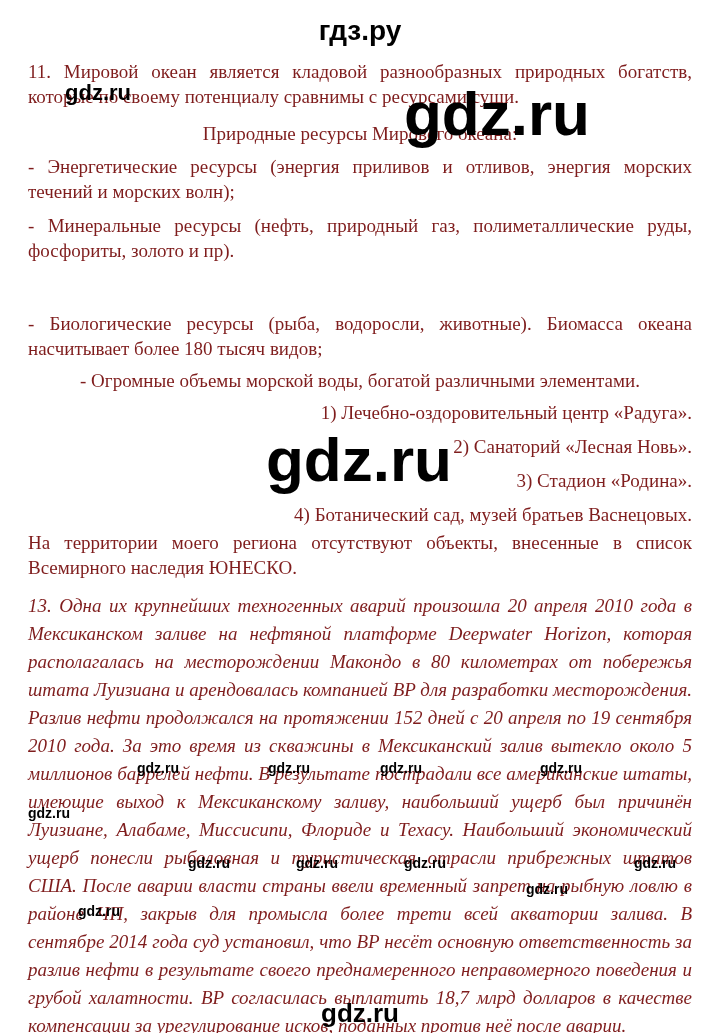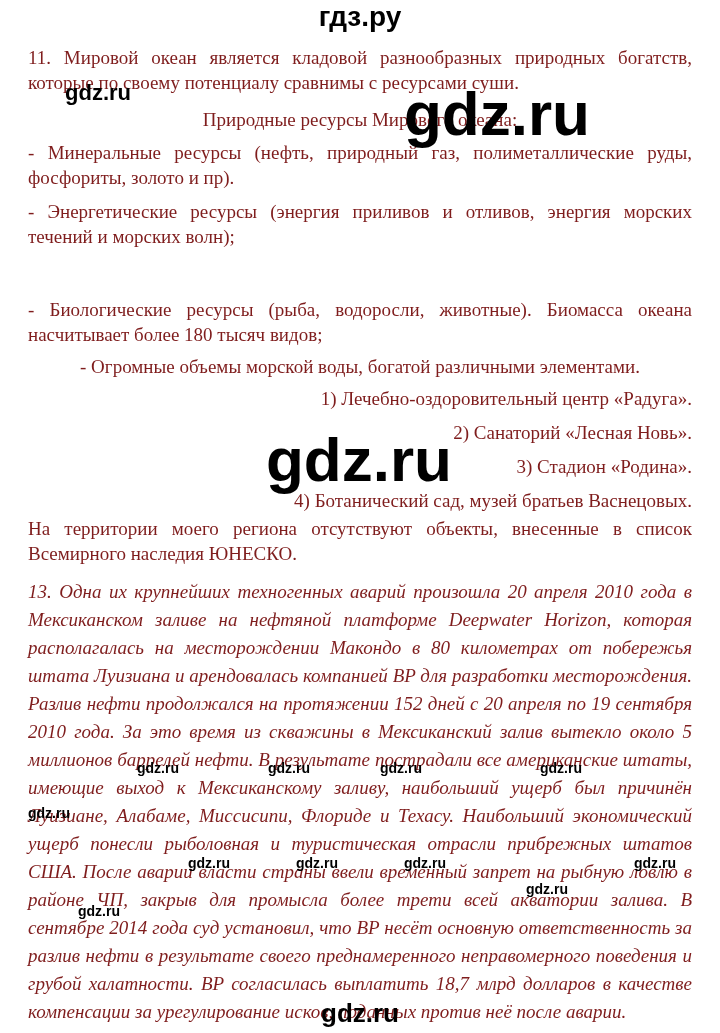--- a/index.html
+++ b/index.html
@@ -1,18 +1,18 @@
 <!DOCTYPE html>
 <html><head>
 <meta charset="utf-8">
 <style>
   html,body{margin:0;padding:0;}
   body{width:720px;height:1033px;background:#ffffff;overflow:hidden;}
   .page{position:relative;width:720px;height:1033px;background:#fff;color:#000;}
-  .site-header{padding-top:2px;text-align:center;
+  .site-header{padding-top:16px;text-align:center;
     font:bold 28px/30px "Liberation Sans",sans-serif;color:#000;}
   .content{padding:0 28px;margin-top:13px;
     font-family:"Liberation Serif","DejaVu Serif",serif;
     font-size:19px;color:#7f1d1d;}
   .para{margin:0 0 9px 0;text-align:justify;line-height:25px;}
   .p11{margin-bottom:12px;}
   .res-head{margin-bottom:8px;text-align:center;}
   .res2{margin-bottom:7px;margin-top:48px;}
   .res3{margin-bottom:7px;text-align:center;}
   .item12{margin-bottom:8px;text-align:left;}
@@ -45,22 +45,22 @@
 </head>
 <body>
 
 <div class="page">
 
   <div class="site-header">гдз.ру</div>
 
   <div class="content">
     <p class="para p11">11. Мировой океан является кладовой разнообразных природных богатств, которые по своему потенциалу сравнимы с ресурсами суши.</p>
     <p class="para res-head">Природные ресурсы Мирового океана:</p>
+    <p class="para">- Энергетические ресурсы (энергия приливов и отливов, энергия морских течений и морских волн);</p>
     <p class="para">- Минеральные ресурсы (нефть, природный газ, полиметаллические руды, фосфориты, золото и пр).</p>
-    <p class="para">- Энергетические ресурсы (энергия приливов и отливов, энергия морских течений и морских волн);</p>
     <p class="para res2">- Биологические ресурсы (рыба, водоросли, животные). Биомасса океана насчитывает более 180 тысяч видов;</p>
     <p class="para res3">- Огромные объемы морской воды, богатой различными элементами.</p>
     <p class="para ex">1) Лечебно-оздоровительный центр «Радуга».</p>
     <p class="para ex">2) Санаторий «Лесная Новь».</p>
     <p class="para ex">3) Стадион «Родина».</p>
     <p class="para ex ex4">4) Ботанический сад, музей братьев Васнецовых.</p>
     <p class="para unesco">На территории моего региона отсутствуют объекты, внесенные в список Всемирного наследия ЮНЕСКО.</p>
     <p class="para p13">13. Одна их крупнейших техногенных аварий произошла 20 апреля 2010 года в Мексиканском заливе на нефтяной платформе Deepwater Horizon, которая располагалась на месторождении Макондо в 80 километрах от побережья штата Луизиана и арендовалась компанией BP для разработки месторождения. Разлив нефти продолжался на протяжении 152 дней с 20 апреля по 19 сентября 2010 года. За это время из скважины в Мексиканский залив вытекло около 5 миллионов баррелей нефти. В результате пострадали все американские штаты, имеющие выход к Мексиканскому заливу, наибольший ущерб был причинён Луизиане, Алабаме, Миссисипи, Флориде и Техасу. Наибольший экономический ущерб понесли рыболовная и туристическая отрасли прибрежных штатов США. После аварии власти страны ввели временный запрет на рыбную ловлю в районе ЧП, закрыв для промысла более трети всей акватории залива. В сентябре 2014 года суд установил, что BP несёт основную ответственность за разлив нефти в результате своего преднамеренного неправомерного поведения и грубой халатности. BP согласилась выплатить 18,7 млрд долларов в качестве компенсации за урегулирование исков, поданных против неё после аварии.</p>
   </div>
 

